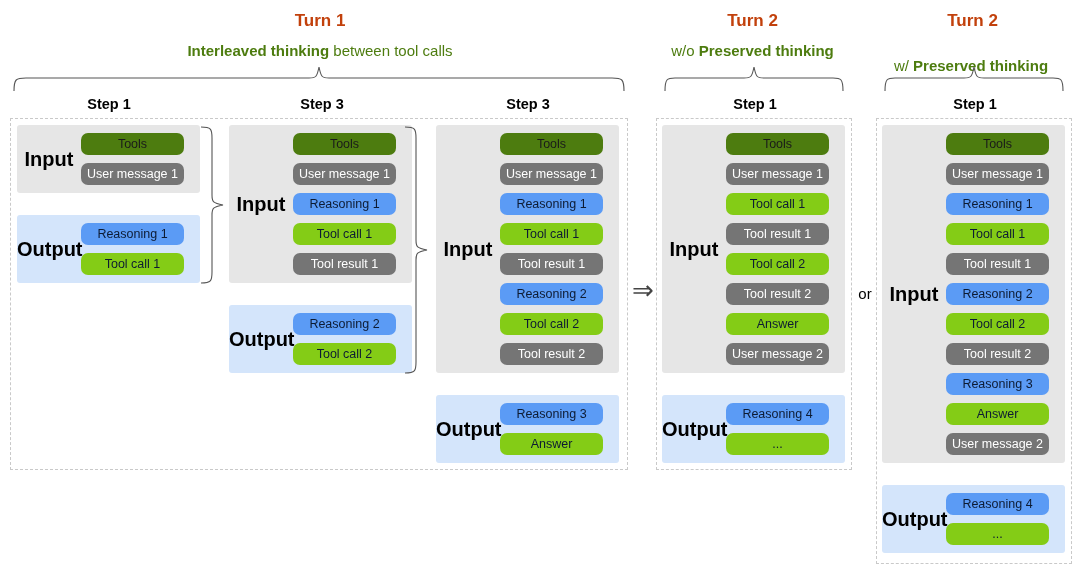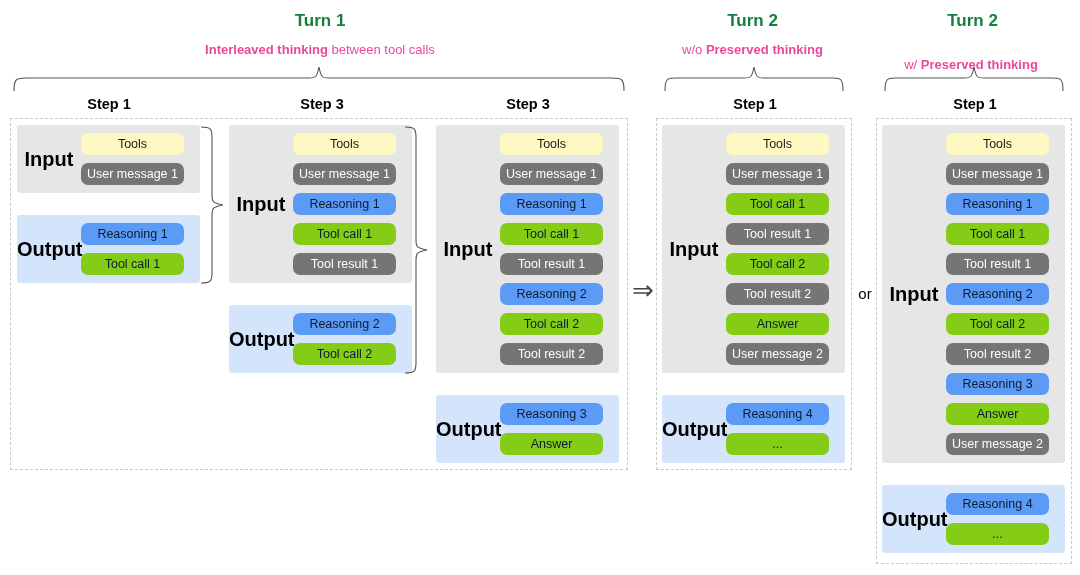--- a/index.html
+++ b/index.html
@@ -17,28 +17,28 @@
     border: 1px dashed #c9c9c9;
     background: transparent;
   }
 
   
   .grp-title {
     position: absolute;
     text-align: center;
     font-weight: bold;
     font-size: 17px;
-    color: #15803d;
+    color: #c2410c;
     line-height: 1.25;
   }
   .grp-sub {
     position: absolute;
     text-align: center;
-    font-size: 13px;
-    color: #ec4899;
+    font-size: 15px;
+    color: #4d7c0f;
     line-height: 1.25;
     white-space: nowrap;
   }
   .grp-sub b { font-weight: bold; }
 
   .step-title {
     position: absolute;
     text-align: center;
     font-weight: bold;
     font-size: 14.5px;
@@ -77,21 +77,21 @@
     height: 22px;
     border-radius: 7px;
     display: flex;
     align-items: center;
     justify-content: center;
     font-size: 12.5px;
     color: #000;
     margin: 4px 0;
     white-space: nowrap;
   }
-  .p-tools   { background: #fef9c3; color:#1a1a1a; }
+  .p-tools   { background: #4d7c0f; color:#1a1a1a; }
   .p-user    { background: #757575; color: #ffffff; }
   .p-reason  { background: #5b9bf5; color: #0d1b33; }
   .p-light   { background: #84cc16; color: #0d1b33; }
 
   
   .vbrace { position: absolute; }
 
   
   .conn {
     position: absolute;

